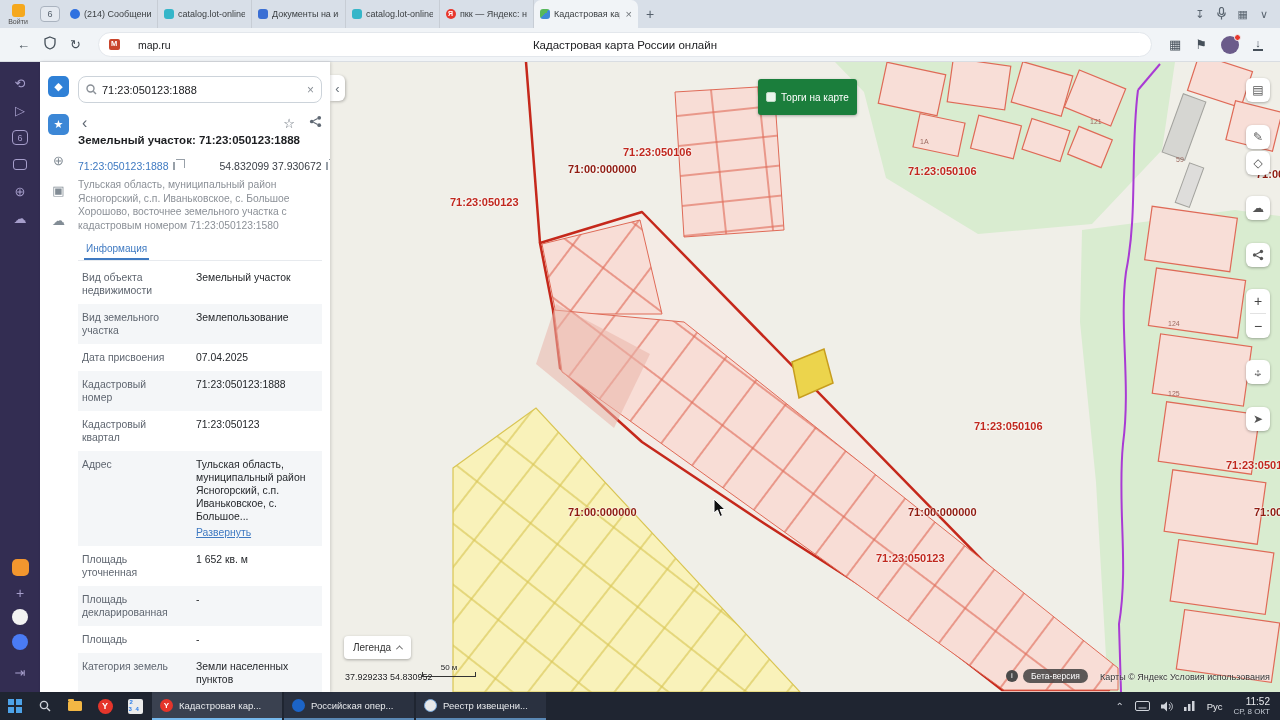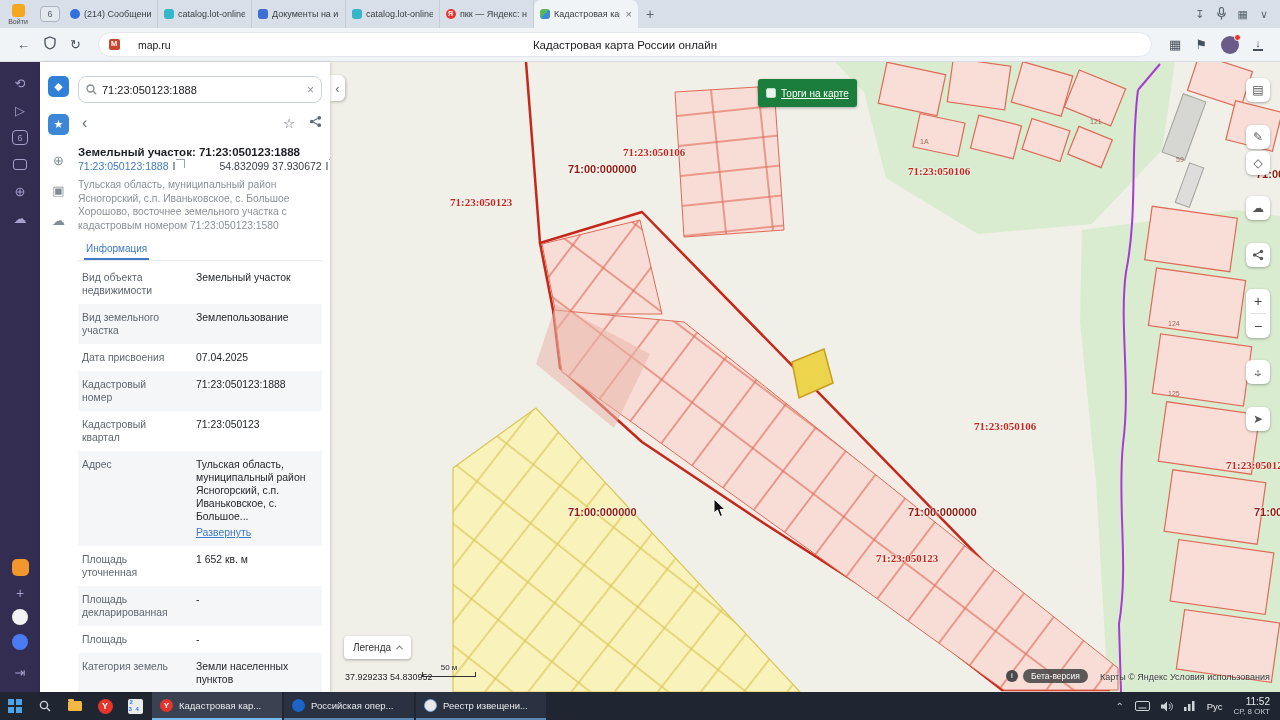--- a/index.html
+++ b/index.html
@@ -56,45 +56,45 @@
   .rail-logo{position:absolute;left:8px;top:14px;width:21px;height:21px;border-radius:5px;background:#2f80d6;color:#fff;font-size:11px;display:flex;align-items:center;justify-content:center;cursor:pointer;}
   .rail-btn{position:absolute;left:8px;width:21px;height:21px;border-radius:5px;display:flex;align-items:center;justify-content:center;color:#828c95;font-size:13px;cursor:pointer;}
   .rail-btn.active{background:#3c87d6;color:#fff;font-size:11px;}
   .searchbox{position:absolute;left:38px;top:14px;width:244px;height:27px;border:1px solid #ccd3da;border-radius:8px;display:flex;align-items:center;padding:0 7px;gap:5px;background:#fff;}
   .searchbox input{border:none;outline:none;flex:1;font-size:11px;color:#202124;min-width:0;background:transparent;}
   .clr{color:#8a9097;font-size:12px;cursor:pointer;}
   .ctl-row{position:absolute;left:42px;top:52px;width:240px;display:flex;align-items:center;color:#5f6873;}
   .ctl-row .spacer{flex:1;}
   .ctl-back{font-size:16px;line-height:14px;cursor:pointer;}
   .ctl-star{font-size:13px;margin-right:14px;cursor:pointer;}
-  .ptitle{position:absolute;left:38px;top:84px;width:246px;font-size:11.5px;font-weight:bold;color:#1c1e21;}
+  .ptitle{position:absolute;left:38px;top:72px;width:246px;font-size:11.5px;font-weight:bold;color:#1c1e21;}
   .plinks{position:absolute;left:38px;top:98px;width:246px;display:flex;align-items:center;gap:4px;font-size:10.5px;white-space:nowrap;}
   .plinks a{color:#3f7ac2;text-decoration:none;cursor:pointer;}
   .coords{color:#3c4148;padding-left:41px;}
   .copyic{width:8px;height:8px;border:1.2px solid #98a0a8;position:relative;display:inline-block;cursor:pointer;}
   .copyic::after{content:"";position:absolute;left:2px;top:-4px;width:8px;height:8px;border-top:1.2px solid #98a0a8;border-right:1.2px solid #98a0a8;}
   .pdesc{position:absolute;left:38px;top:116px;width:244px;font-size:10.3px;line-height:1.32;color:#8b9097;}
   .ptab-row{position:absolute;left:38px;top:176px;width:244px;border-bottom:1px solid #e7eaee;}
   .ptab{display:inline-block;padding:5px 2px 4px 2px;margin-left:6px;border-bottom:2px solid #3f7ac2;color:#3f7ac2;font-size:10px;cursor:pointer;}
   .ptable{position:absolute;left:38px;top:202px;width:244px;}
   .prow{display:flex;gap:24px;padding:7px 6px 7px 4px;font-size:10.4px;line-height:1.25;}
   .prow:nth-child(even){background:#f4f6f8;}
   .plab{width:90px;flex-shrink:0;color:#5f6670;}
   .pval{flex:1;color:#24272b;}
   .expand{display:block;color:#3f7ac2;text-decoration:underline;margin-top:3px;cursor:pointer;}
 
   
   #map{position:absolute;left:330px;top:62px;width:950px;height:630px;overflow:hidden;background:#f0efe8;}
   #mapsvg{position:absolute;left:0;top:0;}
   .maplabel{position:absolute;font-size:11px;font-weight:bold;white-space:nowrap;text-shadow:0 0 2px #fff,0 0 2px #fff;pointer-events:none;}
-  .q{color:#c0281e;font-family:Liberation Serif, serif;}
+  .q{color:#c0281e;}
   .m{color:#8f1b10;}
   .pnum{position:absolute;font-size:7px;color:#9c6a60;white-space:nowrap;pointer-events:none;}
   .collapse-handle{position:absolute;left:0;top:13px;width:15px;height:26px;background:#fff;border-radius:0 6px 6px 0;box-shadow:1px 1px 3px rgba(0,0,0,.25);display:flex;align-items:center;justify-content:center;color:#6a737c;font-size:13px;cursor:pointer;}
-  .torgi{position:absolute;left:428px;top:17px;height:28px;background:#1b7e3c;border-radius:3px;display:flex;align-items:center;gap:5px;padding:12px 8px;color:#fff;font-size:10px;box-shadow:0 1px 3px rgba(0,0,0,.3);cursor:pointer;text-decoration:underline;}
+  .torgi{position:absolute;left:428px;top:17px;height:36px;background:#1b7e3c;border-radius:3px;display:flex;align-items:center;gap:5px;padding:12px 8px;color:#fff;font-size:10px;box-shadow:0 1px 3px rgba(0,0,0,.3);cursor:pointer;}
   .torgi-box{width:10px;height:10px;border-radius:2px;background:#e9f5ec;border:1px solid #bcd9c4;}
   .mtool{position:absolute;right:10px;width:24px;height:24px;background:#fff;border-radius:6px;box-shadow:0 1px 3px rgba(0,0,0,.3);display:flex;align-items:center;justify-content:center;color:#555;font-size:12px;cursor:pointer;}
   .zoomgrp{position:absolute;right:10px;top:227px;width:24px;background:#fff;border-radius:6px;box-shadow:0 1px 3px rgba(0,0,0,.3);text-align:center;}
   .zoomgrp .zb{height:24px;line-height:24px;font-size:14px;color:#444;cursor:pointer;}
   .zoomgrp .zline{height:1px;background:#e2e2e2;margin:0 4px;}
   .pan-ic{position:relative;width:14px;height:14px;}
   .pan-ic span{position:absolute;left:0;top:0;width:14px;height:14px;text-align:center;line-height:14px;font-size:11px;color:#555;}
   .legend{position:absolute;left:14px;top:574px;height:23px;background:#fff;border-radius:4px;box-shadow:0 1px 3px rgba(0,0,0,.3);display:flex;align-items:center;gap:6px;padding:0 9px;font-size:10px;color:#333;cursor:pointer;}
   .chev{width:5px;height:5px;border-left:1.4px solid #666;border-top:1.4px solid #666;transform:rotate(45deg) translate(1px,1px);}
   .coords-label{position:absolute;left:15px;top:610px;font-size:9px;color:#222;text-shadow:0 0 2px #fff;}

